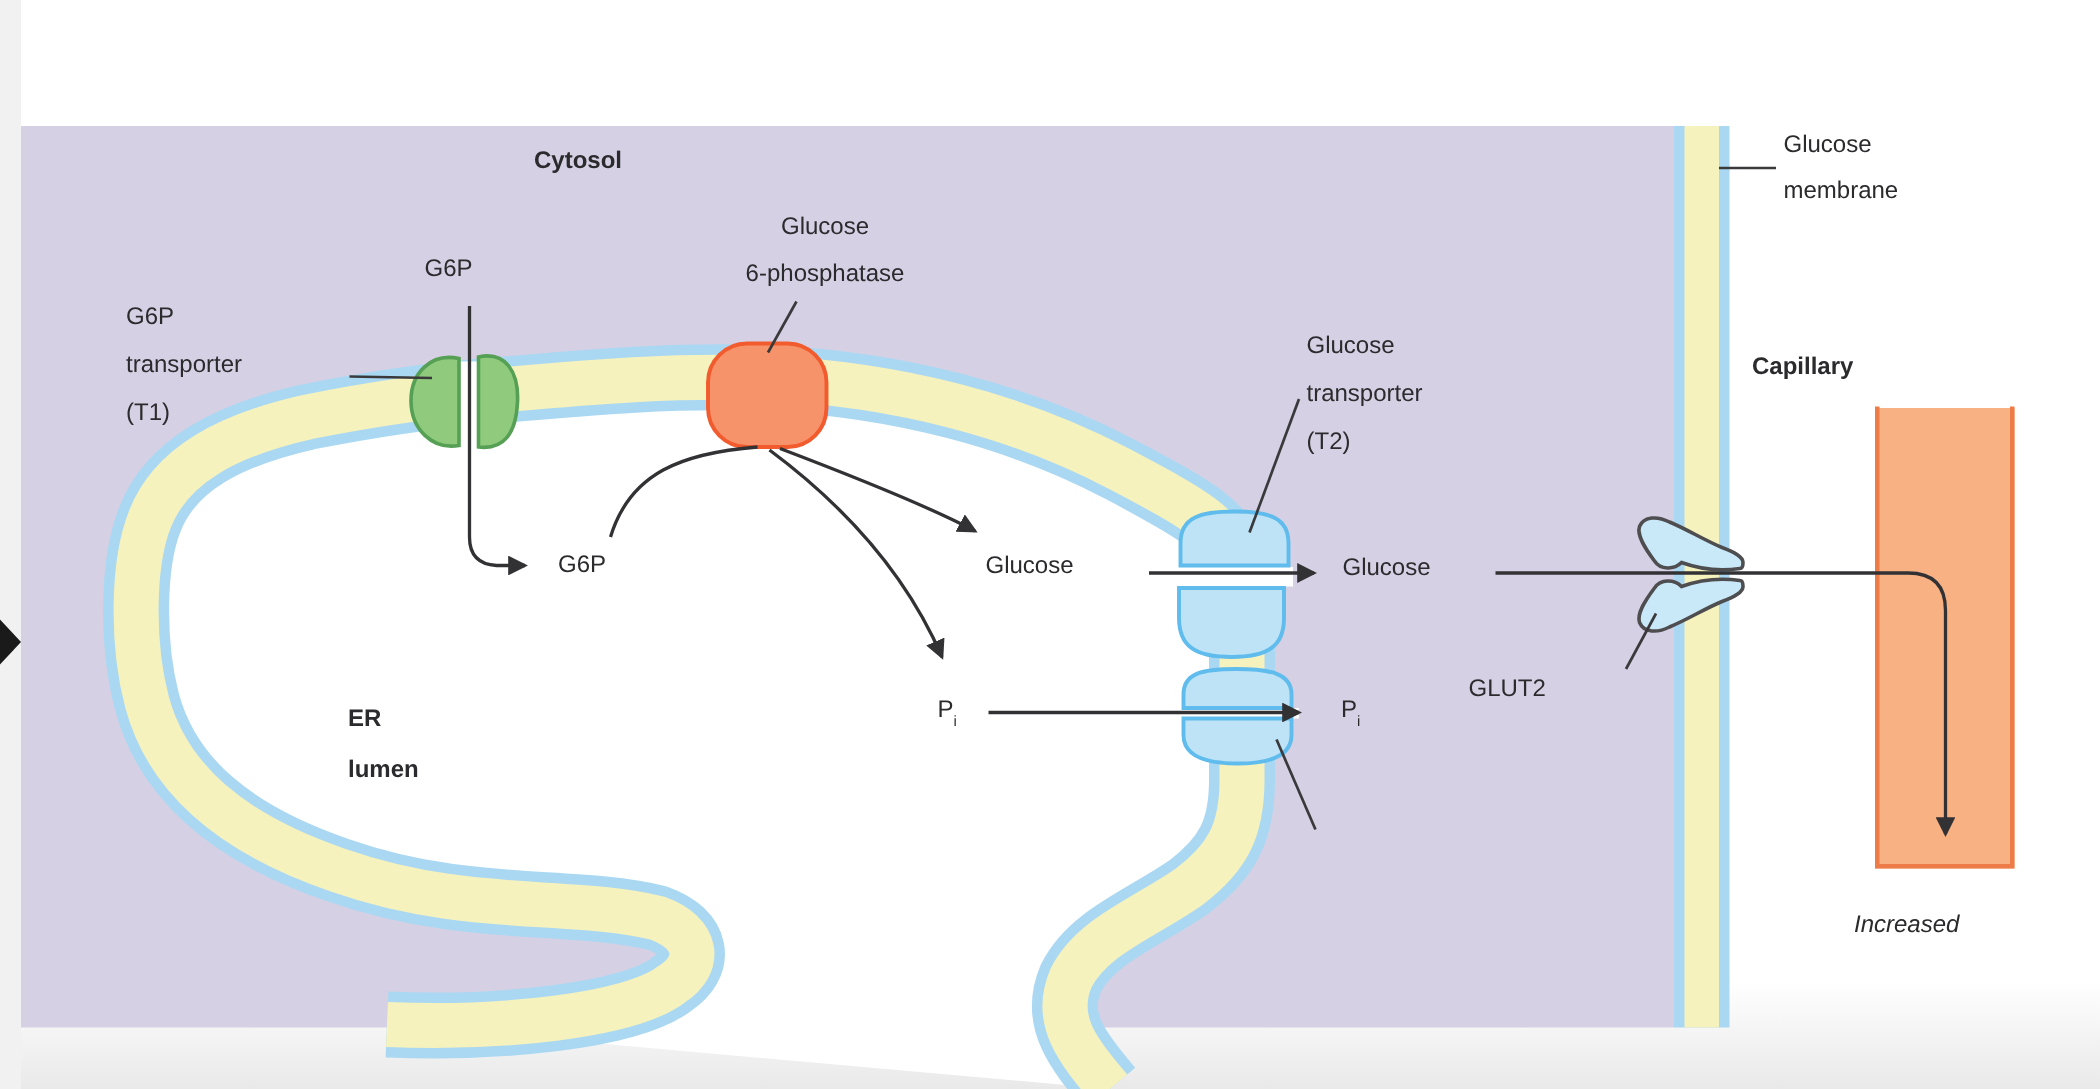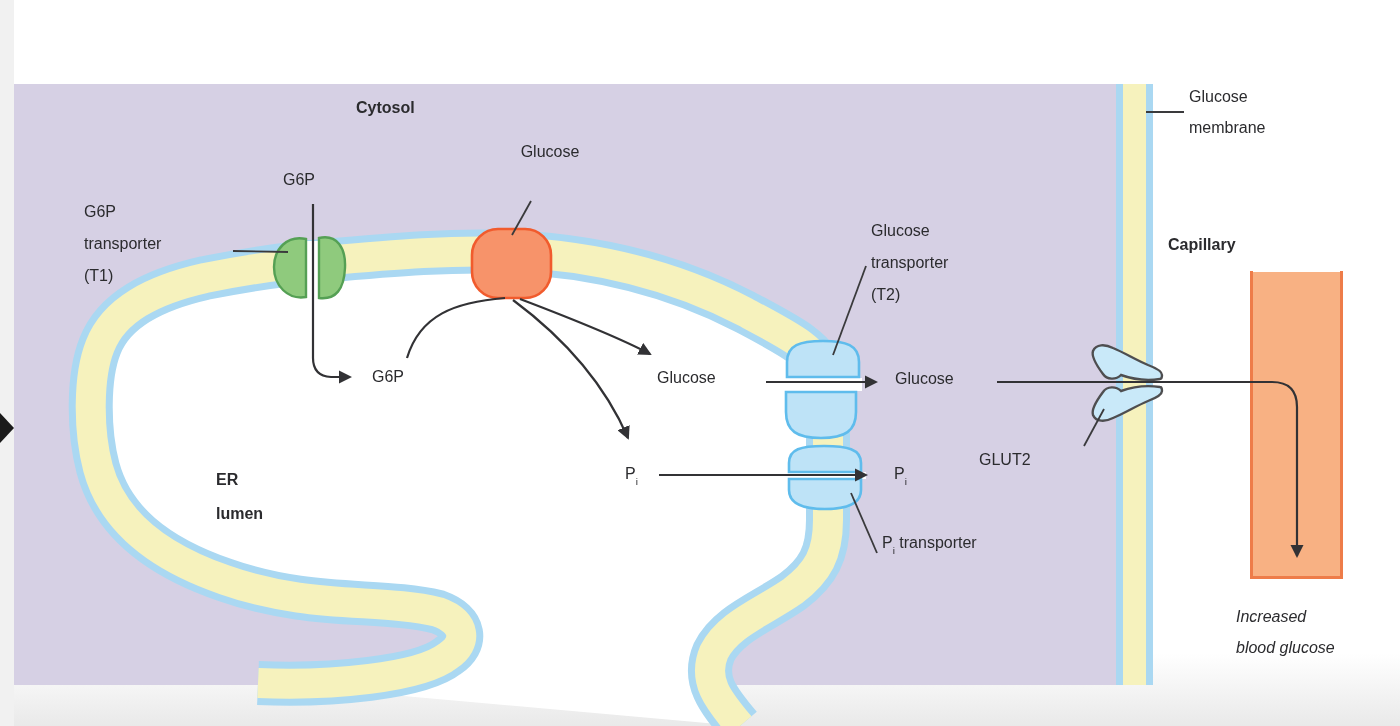--- a/index.html
+++ b/index.html
@@ -148,23 +148,24 @@
   <div class="lbl" style="left:283px;top:164px;">G6P</div>
 
   <div class="lbl lh32" style="left:84px;top:196px;">
     <div>G6P</div>
     <div>transporter</div>
     <div>(T1)</div>
   </div>
 
   <div class="lbl center" style="left:450px;top:136px;width:200px;">
     <div>Glucose</div>
-  </div>
-
-  <div class="lbl bold lh34" style="left:216px;top:463px;">
+    <div>6-phosphatase</div>
+  </div>
+
+  <div class="lbl bold lh34" style="left:232px;top:463px;">
     <div>ER</div>
     <div>lumen</div>
   </div>
 
   <div class="lbl" style="left:372px;top:361px;">G6P</div>
 
   <div class="lbl" style="left:657px;top:362px;">Glucose</div>
 
   <div class="lbl" style="left:625px;top:458px;">
     <span>P</span><sub>i</sub>
@@ -176,30 +177,28 @@
     <div>(T2)</div>
   </div>
 
   <div class="lbl" style="left:895px;top:363px;">Glucose</div>
 
   <div class="lbl" style="left:894px;top:458px;">
     <span>P</span><sub>i</sub>
   </div>
 
   <div class="lbl lh32" style="left:882px;top:527px;">
-    <div><span>P</span><sub>i</sub><span> transporter</span></div>
   </div>
 
   <div class="lbl" style="left:979px;top:444px;">GLUT2</div>
 
   <div class="lbl" style="left:1189px;top:81px;">
     <div>Glucose</div>
     <div>membrane</div>
   </div>
 
   <div class="lbl bold" style="left:1168px;top:229px;">Capillary</div>
 
   <div class="lbl" style="left:1236px;top:601px;font-style:italic;">
     <div>Increased</div>
-    <div>blood glucose</div>
   </div>
 
 </div>
 
 </body></html>

